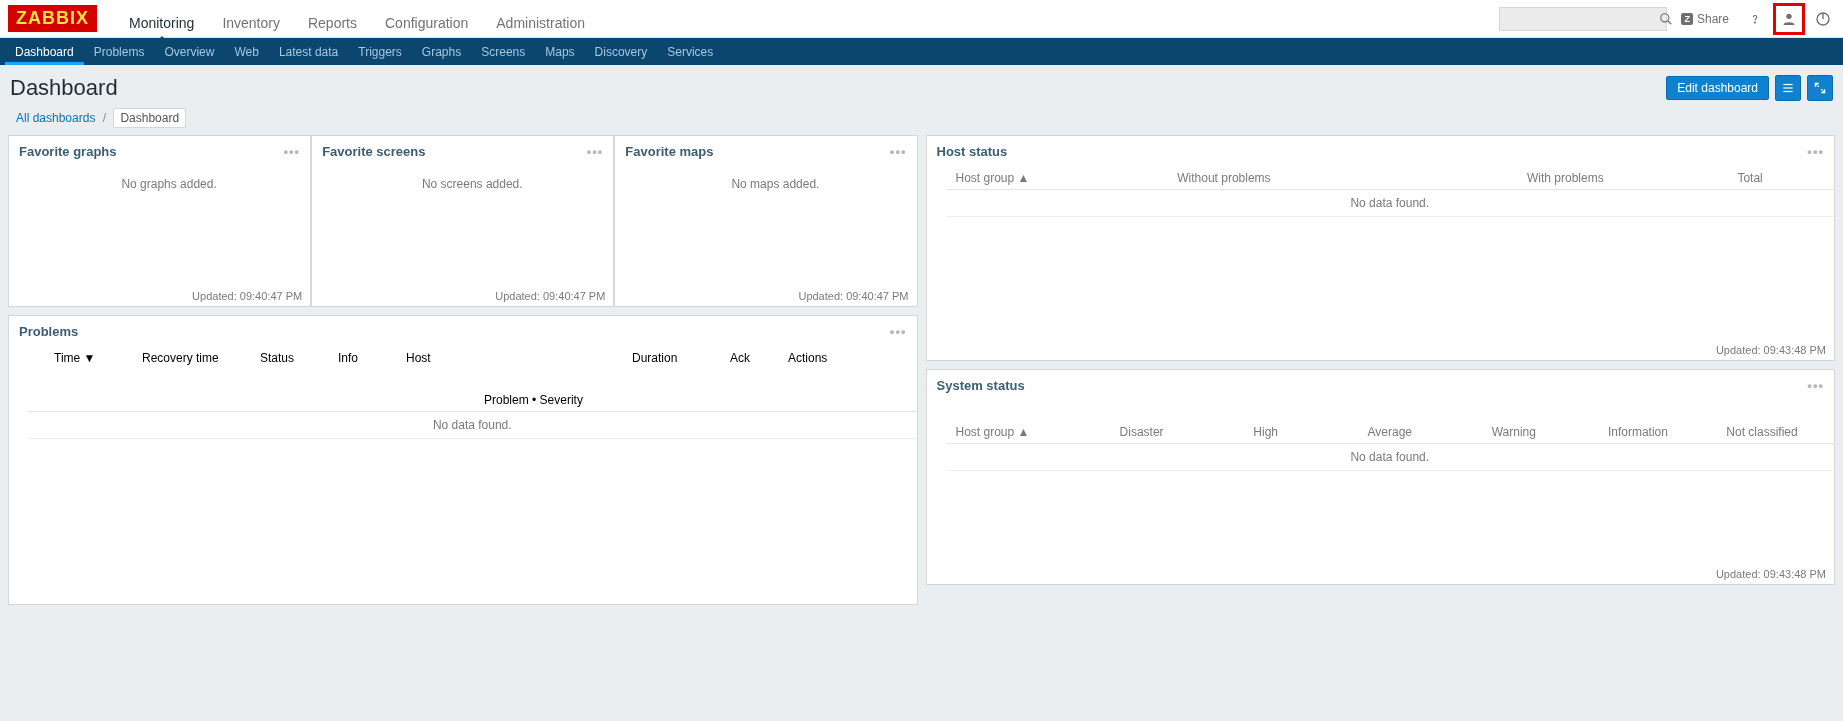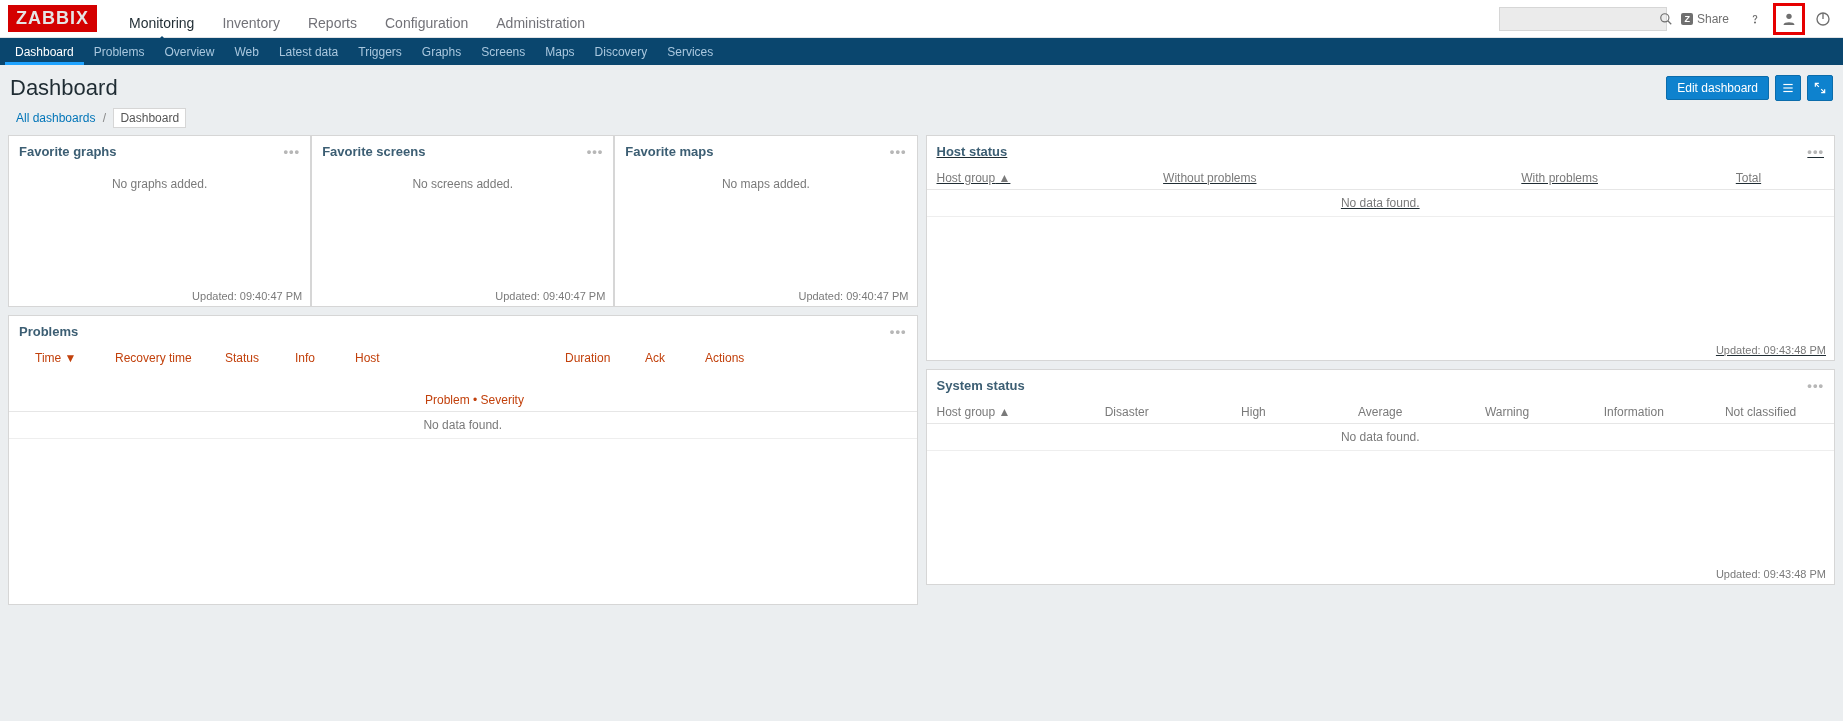--- a/index.html
+++ b/index.html
@@ -1,21 +1,21 @@
 <!DOCTYPE html>
 <html><head>
 <meta charset="utf-8">
 <style>
   * { box-sizing: border-box; margin: 0; padding: 0; }
   body { font-family: Arial, Helvetica, sans-serif; font-size: 13px; color: #1f2c33; background: #ebeef0; width: 1843px; }
   a { text-decoration: none; }
 
   
   .topbar { background: #fff; height: 38px; display: flex; align-items: center; padding: 0 8px; border-bottom: 1px solid #e1e3e6; }
-  .logo { background: #d40000; color: #e5e5e5; font-weight: bold; font-size: 18px; padding: 3px 8px; letter-spacing: 1px; margin-right: 18px; font-family: Arial, sans-serif; }
+  .logo { background: #d40000; color: #fde047; font-weight: bold; font-size: 18px; padding: 3px 8px; letter-spacing: 1px; margin-right: 18px; font-family: Arial, sans-serif; }
   .topnav { display: flex; gap: 0; margin-top: 9px; }
   .topnav-item { padding: 0 14px; height: 38px; line-height: 38px; color: #727278; cursor: pointer; font-size: 14px; position: relative; }
   .topnav-item.active { color: #1f2c33; font-weight: 500; }
   .topnav-item.active::after { content: ""; position: absolute; bottom: -1px; left: 50%; transform: translateX(-50%); width: 0; height: 0; border-left: 7px solid transparent; border-right: 7px solid transparent; border-bottom: 7px solid #0a466e; }
 
   .top-right { margin-left: auto; display: flex; align-items: center; gap: 6px; }
   .search-wrap { display: flex; align-items: center; background: #ebebeb; border: 1px solid #d6d6d6; height: 24px; width: 168px; padding: 0 4px; }
   .search-input { border: none; background: transparent; outline: none; flex: 1; font-size: 12px; }
   .icon-btn { width: 24px; height: 24px; display: flex; align-items: center; justify-content: center; color: #6f6f6f; cursor: pointer; }
   .share-btn { display: flex; align-items: center; gap: 4px; color: #6f6f6f; font-size: 12px; padding: 0 8px; cursor: pointer; }
@@ -43,51 +43,51 @@
   
   .dash { display: flex; gap: 8px; padding: 0 8px; }
   .col-left { flex: 1; display: flex; flex-direction: column; gap: 8px; }
   .col-right { flex: 1; display: flex; flex-direction: column; gap: 8px; }
   .row3 { display: flex; gap: 0; }
   .row3 > .widget { flex: 1; }
 
   .widget { background: #fff; border: 1px solid #d6d6d6; display: flex; flex-direction: column; position: relative; }
   .widget-head { padding: 8px 10px; font-weight: bold; color: #3c5e73; font-size: 13px; display: flex; align-items: center; }
   .widget-menu { margin-left: auto; color: #b7b7b7; cursor: pointer; letter-spacing: 1px; font-size: 13px; }
-  .widget-body { flex: 1; position: relative; }
+  .widget-body { flex: 1; position: relative; padding-left: 19px; }
   .empty-msg { text-align: center; color: #7a7a7a; font-size: 12px; padding: 10px 0; }
   .widget-foot { text-align: right; color: #7a7a7a; font-size: 11px; padding: 4px 8px; }
   .h172 { height: 172px; } 
   .h280 { height: 290px; }
-  .h226 { height: 226px; text-decoration: underline; }
-  .h218 { height: 216px; }
+  .h226 { height: 226px; }
+  .h218 { height: 216px; gap: 20px; }
   .nodata { text-align: center; color: #7a7a7a; font-size: 12px; padding: 6px 0; border-bottom: 1px solid #eee; }
 
   
   .hs-head { display: flex; padding: 4px 10px; color: #7a7a7a; font-size: 12px; border-bottom: 1px solid #e6e6e6; }
   .hs-head > div:nth-child(1){ flex:1.2; }
   .hs-head > div:nth-child(2){ flex:1.5; }
   .hs-head > div:nth-child(3){ flex:1.2; text-align:center;}
   .hs-head > div:nth-child(4){ flex:0.8; text-align:center;}
 
   
   .ss-head { display: flex; padding: 4px 10px; color: #7a7a7a; font-size: 12px; border-bottom: 1px solid #e6e6e6; }
   .ss-head > div { flex:1; text-align:center; }
   .ss-head > div:first-child { text-align:left; }
 
   
-  .pr-head { display: flex; padding: 4px 26px; color: #c2410c; font-size: 12px; border-bottom: 1px solid #e6e6e6; gap: 20px; }
+  .pr-head { display: flex; padding: 4px 26px; color: #000000; font-size: 12px; border-bottom: 1px solid #e6e6e6; gap: 28px; }
   .pr-head .c-time{width:60px;}
   .pr-head .c-rec{width:90px;}
   .pr-head .c-stat{width:50px;}
   .pr-head .c-info{width:40px;}
   .pr-head .c-host{width:50px;}
   .pr-head .c-prob{width:120px;margin-top:42px;}
   .pr-head .c-dur{width:60px;}
-  .pr-head .c-ack{width:40px;}
+  .pr-head .c-ack{width:40px;text-align:center;}
   .pr-head .c-act{width:50px;}
 
   svg { display: block; }
 </style>
 </head>
 <body>
 
 <div class="topbar">
   <div class="logo">ZABBIX</div>
   <div class="topnav">

